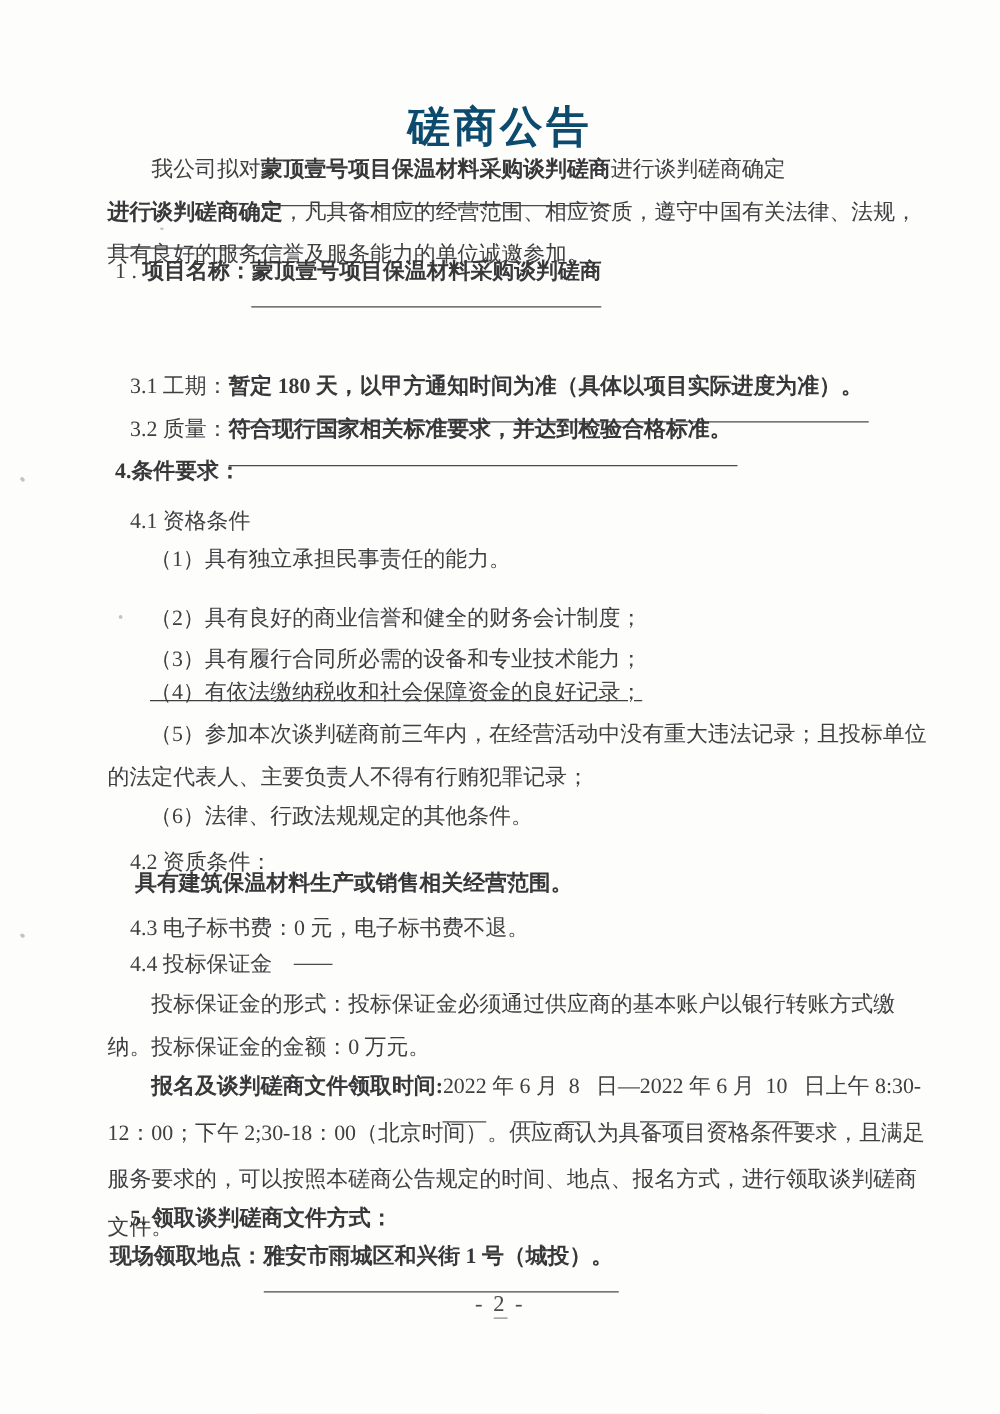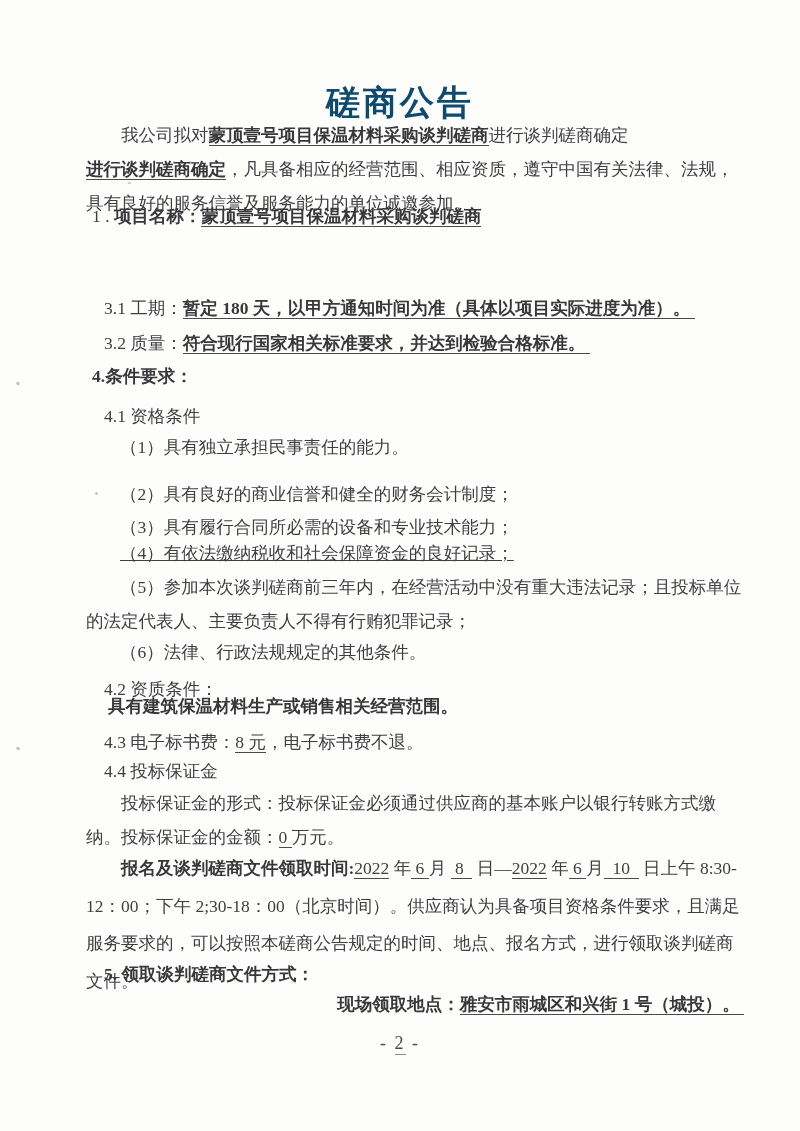--- a/index.html
+++ b/index.html
@@ -25,21 +25,21 @@
     letter-spacing: 3px;
     line-height: 48px;
   }
   .para { left: 86px; right: 56px; text-indent: 35px; line-height: 34px; }
   .item-num   { left: 92px; right: 56px; }
   .sub-item   { left: 104px; right: 56px; }
   .cond       { left: 86px; right: 56px; text-indent: 34px; line-height: 34px; }
   .bold-line  { left: 108px; right: 56px; font-weight: bold; color: #38383a; }
   .reg        { line-height: 37.5px; }
   .b { font-weight: bold; color: #38383a; }
-  .u { border-bottom: 1.6px solid #4a4a4c; padding-bottom: 0; white-space: pre; }
+  .u { border-bottom: 1.6px solid #4a4a4c; padding-bottom: 19px; white-space: pre; }
   .u-light { border-bottom: 1px solid #8a8a8c; padding-bottom: 1px; white-space: pre; }
   .footer {
     position: absolute;
     left: 0; right: 0;
     top: 1033px;
     text-align: center;
     font-size: 18px;
     color: #4a4a4c;
     letter-spacing: 2px;
   }
@@ -68,29 +68,29 @@
 
   <p class="block cond" style="top:432px; line-height:30px;"><span>（1）具有独立承担民事责任的能力。</span></p>
   <p class="block cond" style="top:479px; line-height:30px;"><span>（2）具有良好的商业信誉和健全的财务会计制度；</span></p>
   <p class="block cond" style="top:512px; line-height:30px;"><span>（3）具有履行合同所必需的设备和专业技术能力；</span></p>
   <p class="block cond" style="top:538px; line-height:30px;text-decoration:underline;"><span>（4）有依法缴纳税收和社会保障资金的良好记录；</span></p>
   <p class="block cond" style="top:570px;"><span>（5）参加本次谈判磋商前三年内，在经营活动中没有重大违法记录；且投标单位的法定代表人、主要负责人不得有行贿犯罪记录；</span></p>
   <p class="block cond" style="top:637px; line-height:30px;"><span>（6）法律、行政法规规定的其他条件。</span></p>
 
   <p class="block sub-item" style="top:674px;"><span>4.2 资质条件：</span></p>
   <p class="block bold-line" style="top:693px; line-height:26px;"><span class="b">具有建筑保温材料生产或销售相关经营范围。</span></p>
-  <p class="block sub-item" style="top:729px; line-height:26px;"><span>4.3 电子标书费：</span><span class="u">8 元</span><span>，电子标书费不退。</span></p>
+  <p class="block sub-item" style="top:729px; line-height:26px;"><span>4.3 电子标书费：</span><span class="u">0 元</span><span>，电子标书费不退。</span></p>
   <p class="block sub-item" style="top:756px;"><span>4.4 投标保证金</span></p>
 
   <p class="block para" style="top:786px;"><span>投标保证金的形式：投标保证金必须通过供应商的基本账户以银行转账方式缴纳。投标保证金的金额：</span><span class="u">0 </span><span>万元。</span></p>
 
   <p class="block para reg" style="top:850px;"><span class="b">报名及谈判磋商文件领取时间:</span><span class="u">2022</span><span> 年</span><span class="u"> 6 </span><span>月 </span><span class="u"> 8  </span><span> 日—</span><span class="u">2022</span><span> 年</span><span class="u"> 6 </span><span>月</span><span class="u">  10  </span><span> 日上午 8:30-12：00；下午 2;30-18：00（北京时间）。供应商认为具备项目资格条件要求，且满足服务要求的，可以按照本磋商公告规定的时间、地点、报名方式，进行领取谈判磋商文件。</span></p>
 
   <p class="block sub-item" style="top:959px;"><span class="b">5.  领取谈判磋商文件方式：</span></p>
-  <p class="block sub-item" style="top:989px; left:88px;text-align:right;"><span class="b">现场领取地点：</span><span class="b u">雅安市雨城区和兴街 1 号（城投）。 </span></p>
+  <p class="block sub-item" style="top:989px; left:88px;"><span class="b">现场领取地点：</span><span class="b u">雅安市雨城区和兴街 1 号（城投）。 </span></p>
 
   <div class="footer"><span>- </span><span class="u-light">2</span><span> -</span></div>
 
   <div class="speck speck1"></div>
   <div class="speck speck2"></div>
   <div class="speck speck3"></div>
   <div class="speck speck4"></div>
 
 </div>
 

